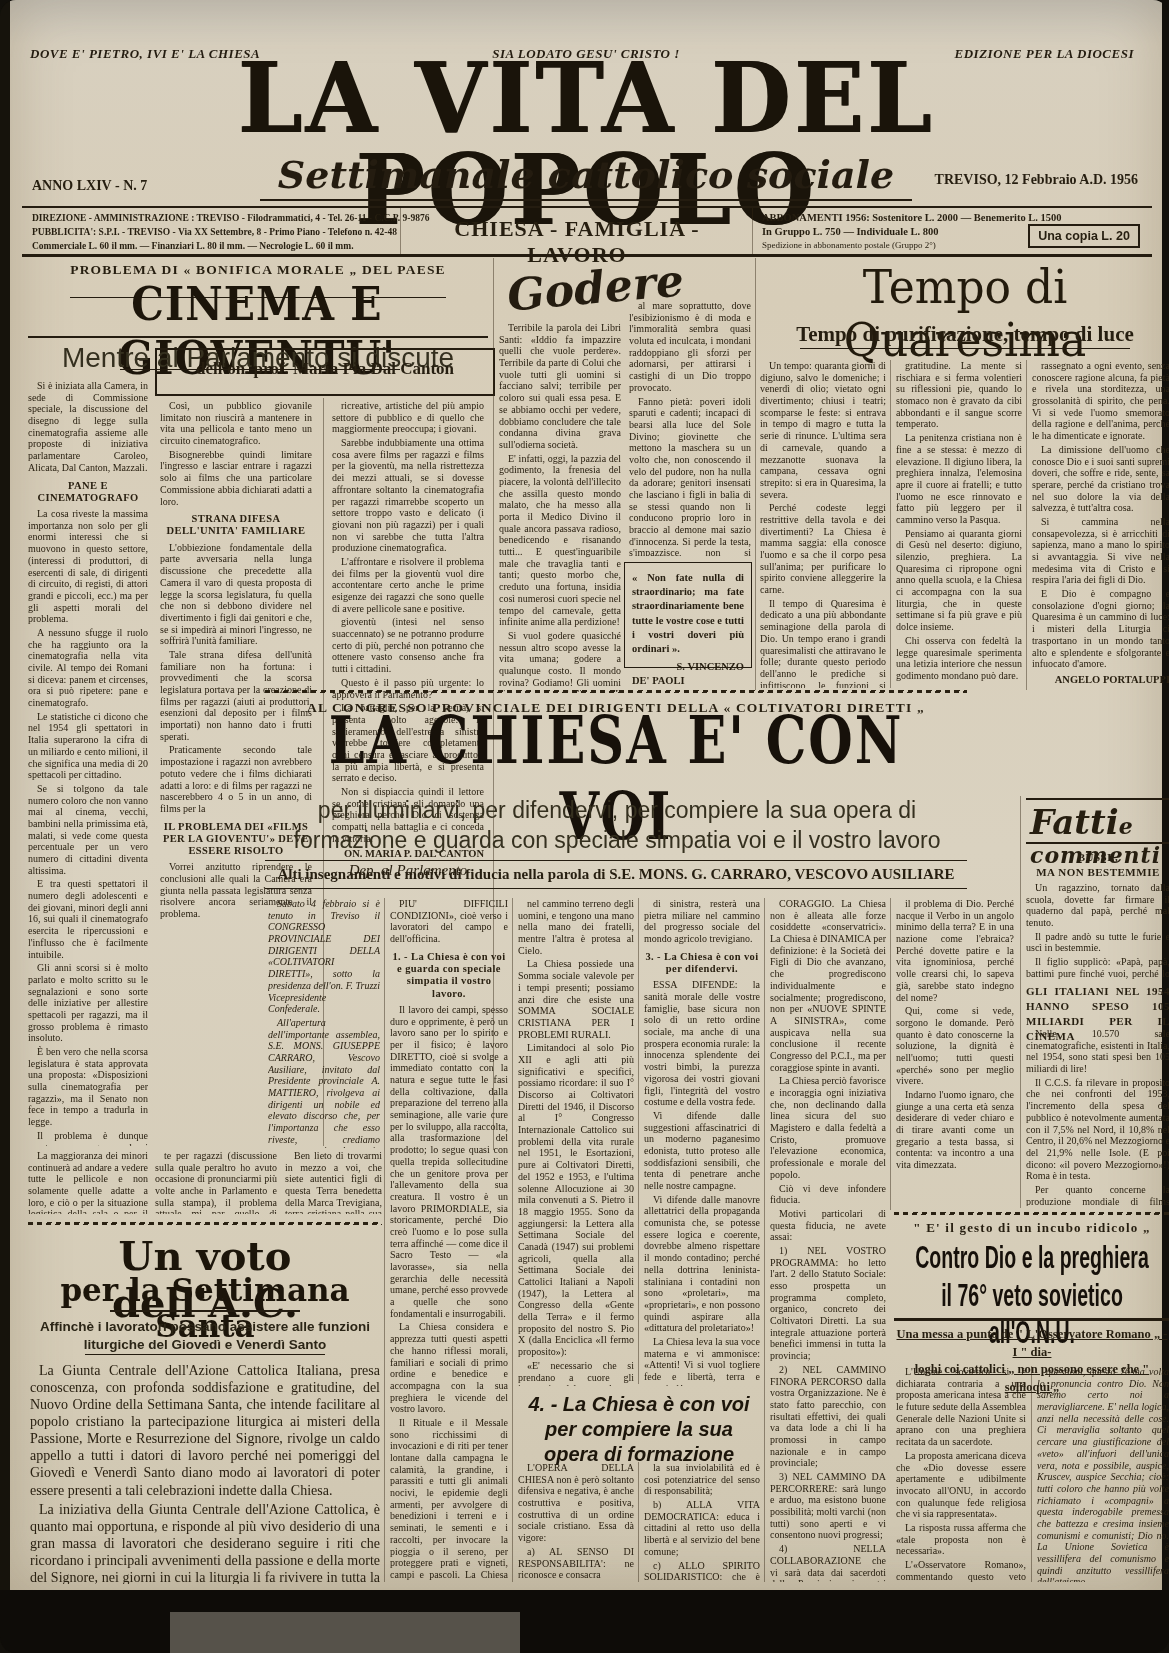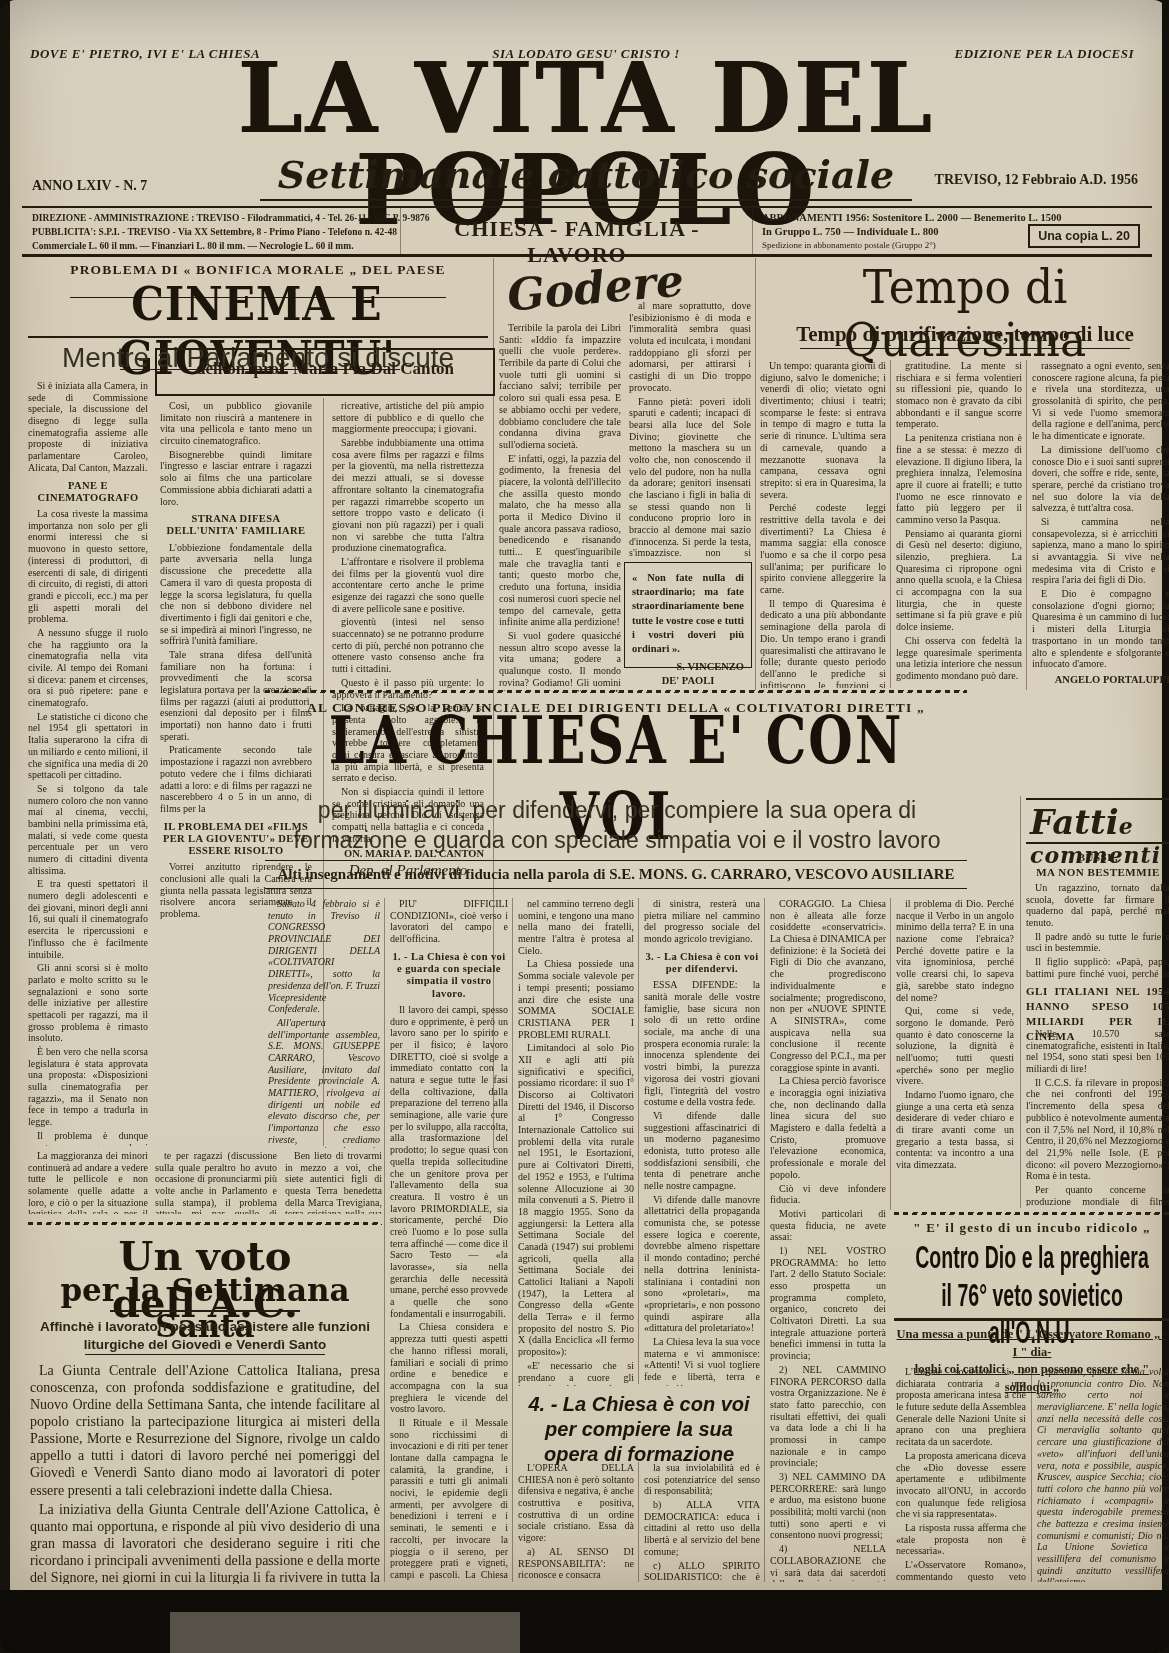--- a/index.html
+++ b/index.html
@@ -141,21 +141,21 @@
         <p class="bp">E' infatti, oggi, la pazzia del godimento, la frenesia del piacere, la volontà dell'illecito che assilla questo mondo malato, che ha messo alla porta il Medico Divino il quale ancora passava radioso, benedicendo e risanando tutti... E quest'inguaribile male che travaglia tanti e tanti; questo morbo che, creduto una fortuna, insidia così numerosi cuori specie nel tempo del carnevale, getta infinite anime alla perdizione!</p>
         <p class="bp">Si vuol godere quasicché nessun altro scopo avesse la vita umana; godere a qualunque costo. Il mondo rovina? Godiamo! Gli uomini si odiano? Godiamo! Il povero soffre, piange! E l'uomo non conosce altro che questa parola: per ogni dove lo stravizio, si anticipa l'inferno.</p>
       </div>
     <div class="col" style="left:619px;top:300px;width:122px;height:256px;">
         <p class="bp">al mare soprattutto, dove l'esibizionismo è di moda e l'immoralità sembra quasi voluta ed inculcata, i mondani raddoppiano gli sforzi per adornarsi, per attirarsi i castighi di un Dio troppo provocato.</p>
         <p class="bp">Fanno pietà: poveri idoli sparuti e cadenti; incapaci di bearsi alla luce del Sole Divino; giovinette che mettono la maschera su un volto che, non conoscendo il velo del pudore, non ha nulla da adorare; genitori insensati che lasciano i figli in balìa di se stessi quando non li conducono proprio loro in braccio al demone mai sazio d'innocenza. Si perde la testa, s'impazzisce, non si comprende più nulla di ciò che è lo Spirito di Dio!</p>
       </div>
     <div class="quotebox" style="left:614px;top:562px;width:112px;height:88px;">
       <div>« Non fate nulla di straordinario; ma fate straordinariamente bene tutte le vostre cose e tutti i vostri doveri più ordinari ».</div>
       <div style="text-align:right;margin-top:4px;">S.  VINCENZO</div>
-      <div style="text-align:center;">DE'  PAOLI</div>
+      <div style="text-align:left;">DE'  PAOLI</div>
     </div>
 
     <div class="vr" style="left:745px;top:258px;height:432px;"></div>
     <div class="abs qhead" style="left:752px;top:262px;width:406px;">Tempo di Quaresima</div>
     <div class="abs qsub" style="left:752px;top:322px;width:406px;">Tempo di purificazione, tempo di luce</div>
     <div class="hr" style="left:790px;top:348px;width:330px;height:1px;"></div>
     <div class="col" style="left:750px;top:360px;width:126px;height:328px;">
         <p class="bp">Un tempo: quaranta giorni di digiuno, salvo le domeniche; i venerdì di olio; vietato ogni divertimento; chiusi i teatri; scomparse le feste: si entrava in tempo di magro e tutta la serie di rinunce. L'ultima sera di carnevale, quando a mezzanotte suonava la campana, cessava ogni strepito: si era in Quaresima, la severa.</p>
         <p class="bp">Perché codeste leggi restrittive della tavola e dei divertimenti? La Chiesa è mamma saggia: ella conosce l'uomo e sa che il corpo pesa sull'anima; per purificare lo spirito conviene alleggerire la carne.</p>
         <p class="bp">Il tempo di Quaresima è dedicato a una più abbondante seminagione della parola di Dio. Un tempo erano i grandi quaresimalisti che attiravano le folle; durante questo periodo dell'anno le prediche si infittiscono, le funzioni si moltiplicano.</p>

